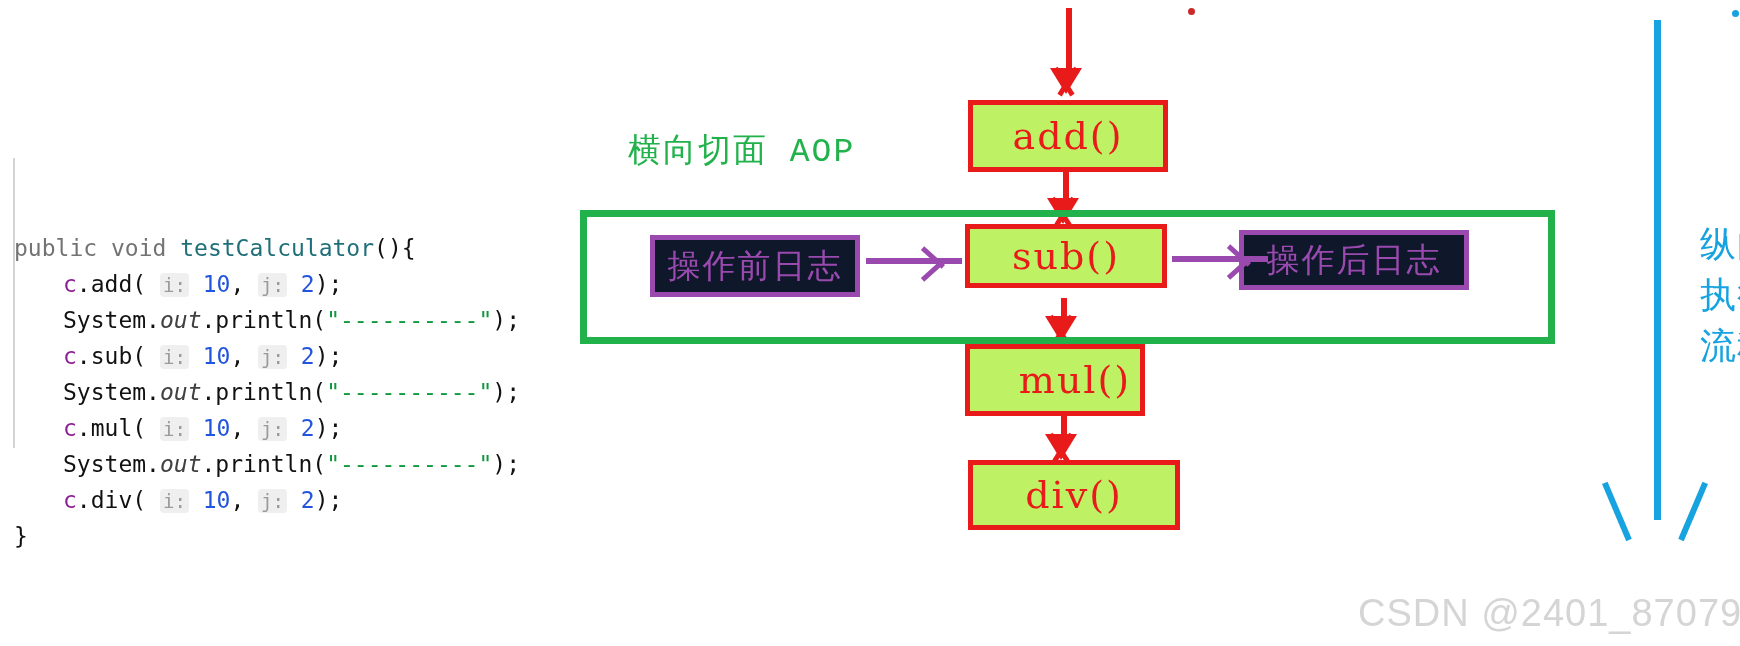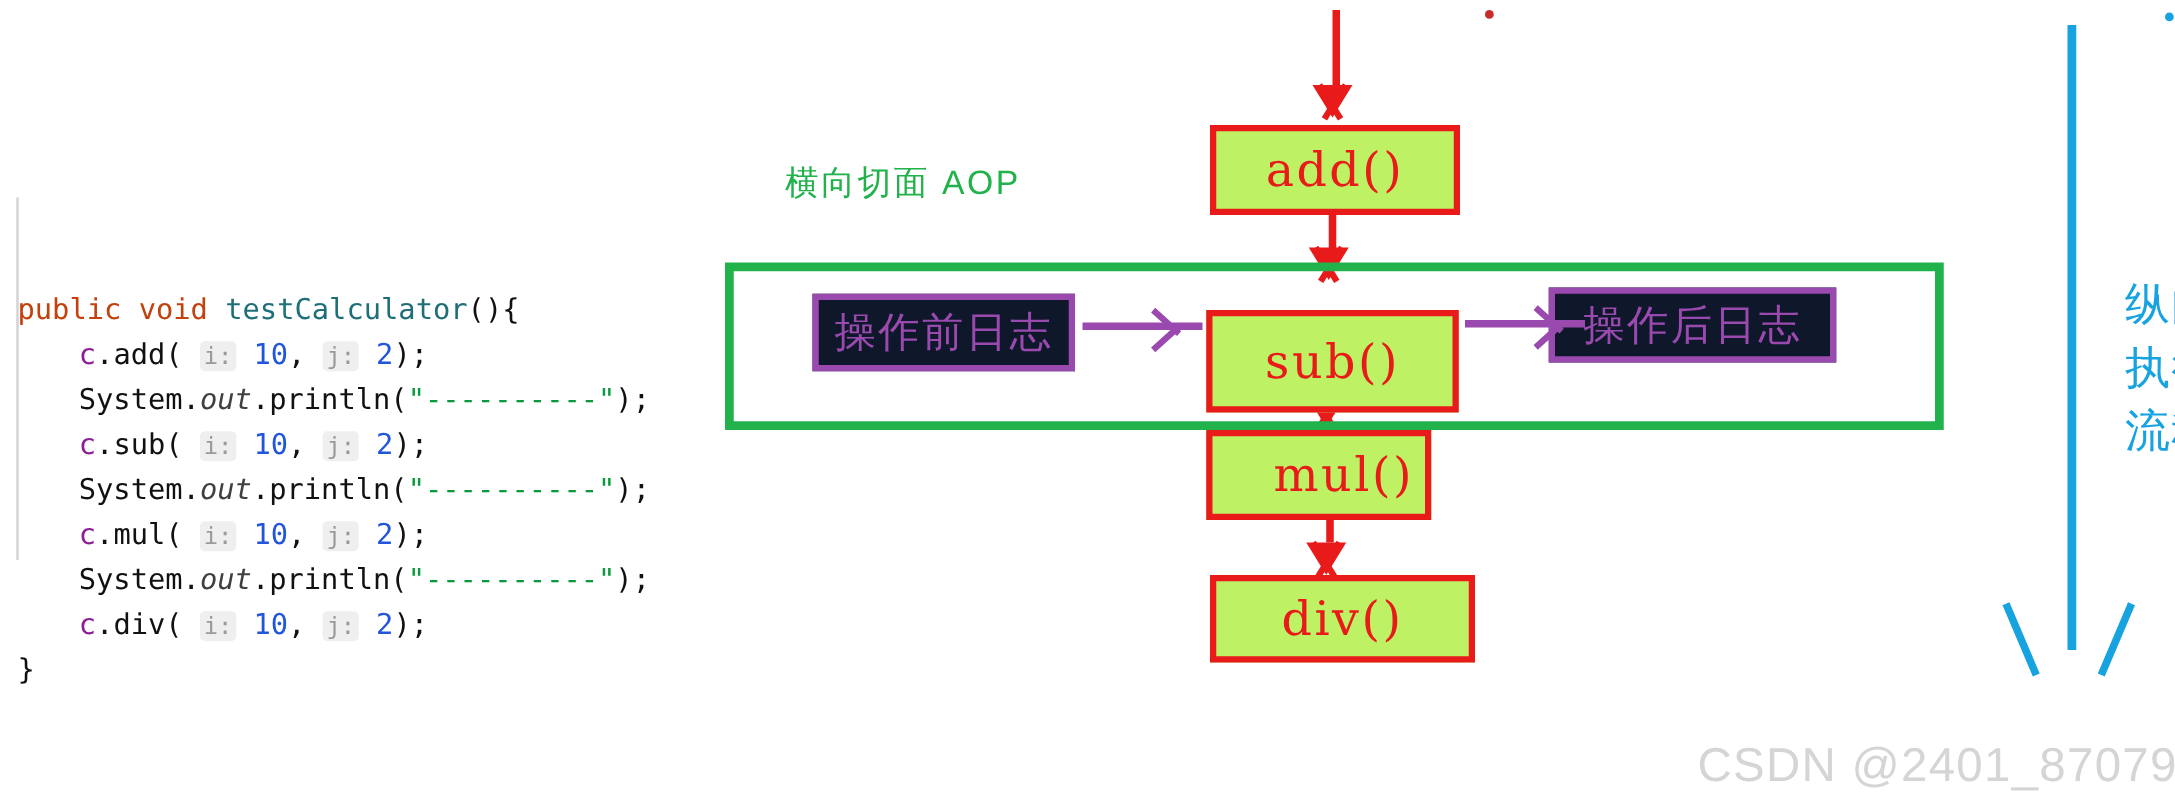--- a/index.html
+++ b/index.html
@@ -25,21 +25,21 @@
     white-space: pre;
   }
   #indent-guide {
     position: absolute;
     left: 13px; top: 36px;
     width: 2px; height: 290px;
     background: #d4d4d4;
   }
   .code-line { height: 36px; padding-left: 14px; }
   .code-line.indented { padding-left: 63px; }
-  .kw      { color: #c2410c; margin-top: 40px; }
+  .kw      { color: #737373; margin-top: 40px; }
   .mname   { color: #1f6f78; }
   .var     { color: #8d1f96; }
   .field   { color: #404040; font-style: italic; }
   .num     { color: #2255dd; }
   .str     { color: #0a9a3c; }
   .plain   { color: #111111; }
   .hint {
     color: #9a9a9a;
     background: #efefef;
     border-radius: 4px;
@@ -55,21 +55,21 @@
     box-sizing: border-box;
     display: flex;
     align-items: center;
     justify-content: center;
     color: #e81a1a;
     font-family: "DejaVu Serif", "Liberation Serif", serif;
     font-size: 38px;
     letter-spacing: 2px;
   }
   #box-add { left: 968px; top: 100px;  width: 200px; height: 72px; }
-  #box-sub { left: 965px; top: 224px;  width: 202px; height: 82px; margin-top: 24px; }
+  #box-sub { left: 965px; top: 224px;  width: 202px; height: 64px; }
   #box-mul { left: 965px; top: 344px;  width: 180px; height: 72px; padding-left: 40px; }
   #box-div { left: 968px; top: 460px;  width: 212px; height: 70px; }
 
   
   .red-seg {
     position: absolute;
     width: 6px;
     background: #e81a1a;
   }
   .red-head {
@@ -94,22 +94,22 @@
     left: 580px; top: 210px;
     width: 975px; height: 134px;
     border: 7px solid #22b24c;
     box-sizing: border-box;
     background: transparent;
   }
   #aop-label {
     position: absolute;
     left: 628px; top: 128px;
     color: #22b24c;
-    font-family: Liberation Sans, sans-serif;
-    font-size: 27px;
+    font-family: Liberation Mono, monospace;
+    font-size: 33px;
     letter-spacing: 2px;
     white-space: nowrap;
   }
 
   
   .log-box {
     position: absolute;
     border: 5px solid #9a4aaf;
     box-sizing: border-box;
     background: #0f172a;

